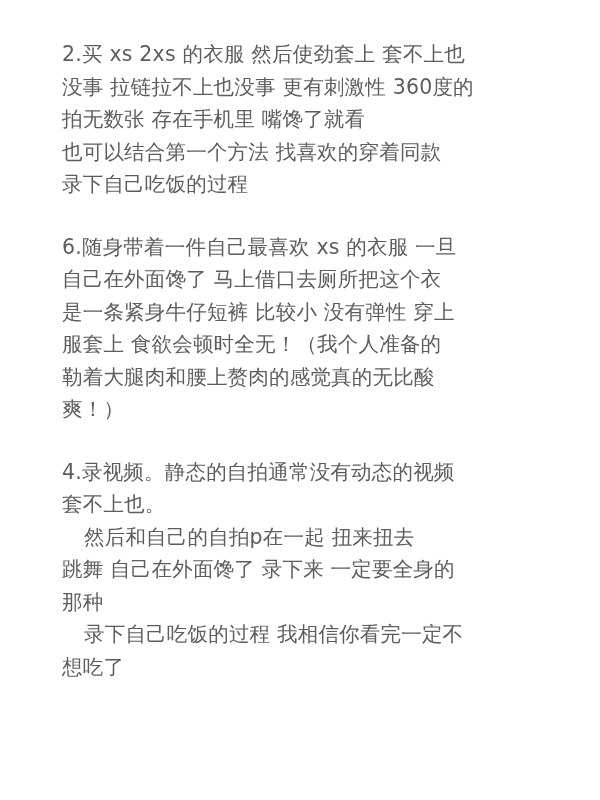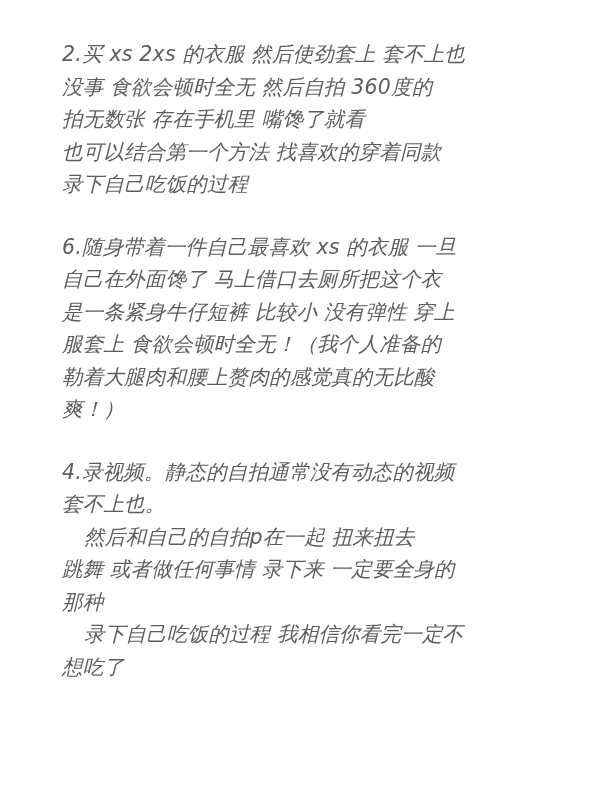--- a/index.html
+++ b/index.html
@@ -13,21 +13,20 @@
     font-family: "DejaVu Sans", sans-serif;
     overflow: hidden;
   }
   .page {
     position: relative;
     width: 600px;
     height: 696px;
     box-sizing: border-box;
     padding: 38px 56px 20px 62px;
     background: #ffffff;
-    font-style: italic;
   }
   .block {
     margin: 0 0 30px 0;
   }
   .block:last-child {
     margin-bottom: 0;
   }
   .line {
     color: #5d5d5d;
     font-size: 20.5px;
@@ -40,38 +39,38 @@
     text-indent: 22px;
   }
 </style>
 </head>
 <body>
 
 <div class="page">
 
   <div class="block">
     <div class="line">2.买 xs 2xs 的衣服 然后使劲套上 套不上也</div>
-    <div class="line">没事 食欲会顿时全无 然后自拍 360度的</div>
+    <div class="line">没事 拉链拉不上也没事 更有刺激性 360度的</div>
     <div class="line">拍无数张 存在手机里 嘴馋了就看</div>
     <div class="line">也可以结合第一个方法 找喜欢的穿着同款</div>
     <div class="line">录下自己吃饭的过程</div>
   </div>
 
   <div class="block">
     <div class="line">6.随身带着一件自己最喜欢 xs 的衣服 一旦</div>
     <div class="line">自己在外面馋了 马上借口去厕所把这个衣</div>
     <div class="line">是一条紧身牛仔短裤 比较小 没有弹性 穿上</div>
     <div class="line">服套上 食欲会顿时全无！（我个人准备的</div>
     <div class="line">勒着大腿肉和腰上赘肉的感觉真的无比酸</div>
     <div class="line">爽！）</div>
   </div>
 
   <div class="block">
     <div class="line">4.录视频。静态的自拍通常没有动态的视频</div>
     <div class="line">套不上也。</div>
     <div class="line indent">然后和自己的自拍p在一起 扭来扭去</div>
-    <div class="line">跳舞 或者做任何事情 录下来 一定要全身的</div>
+    <div class="line">跳舞 自己在外面馋了 录下来 一定要全身的</div>
     <div class="line">那种</div>
     <div class="line indent">录下自己吃饭的过程 我相信你看完一定不</div>
     <div class="line">想吃了</div>
   </div>
 
 </div>
 
 </body></html>

